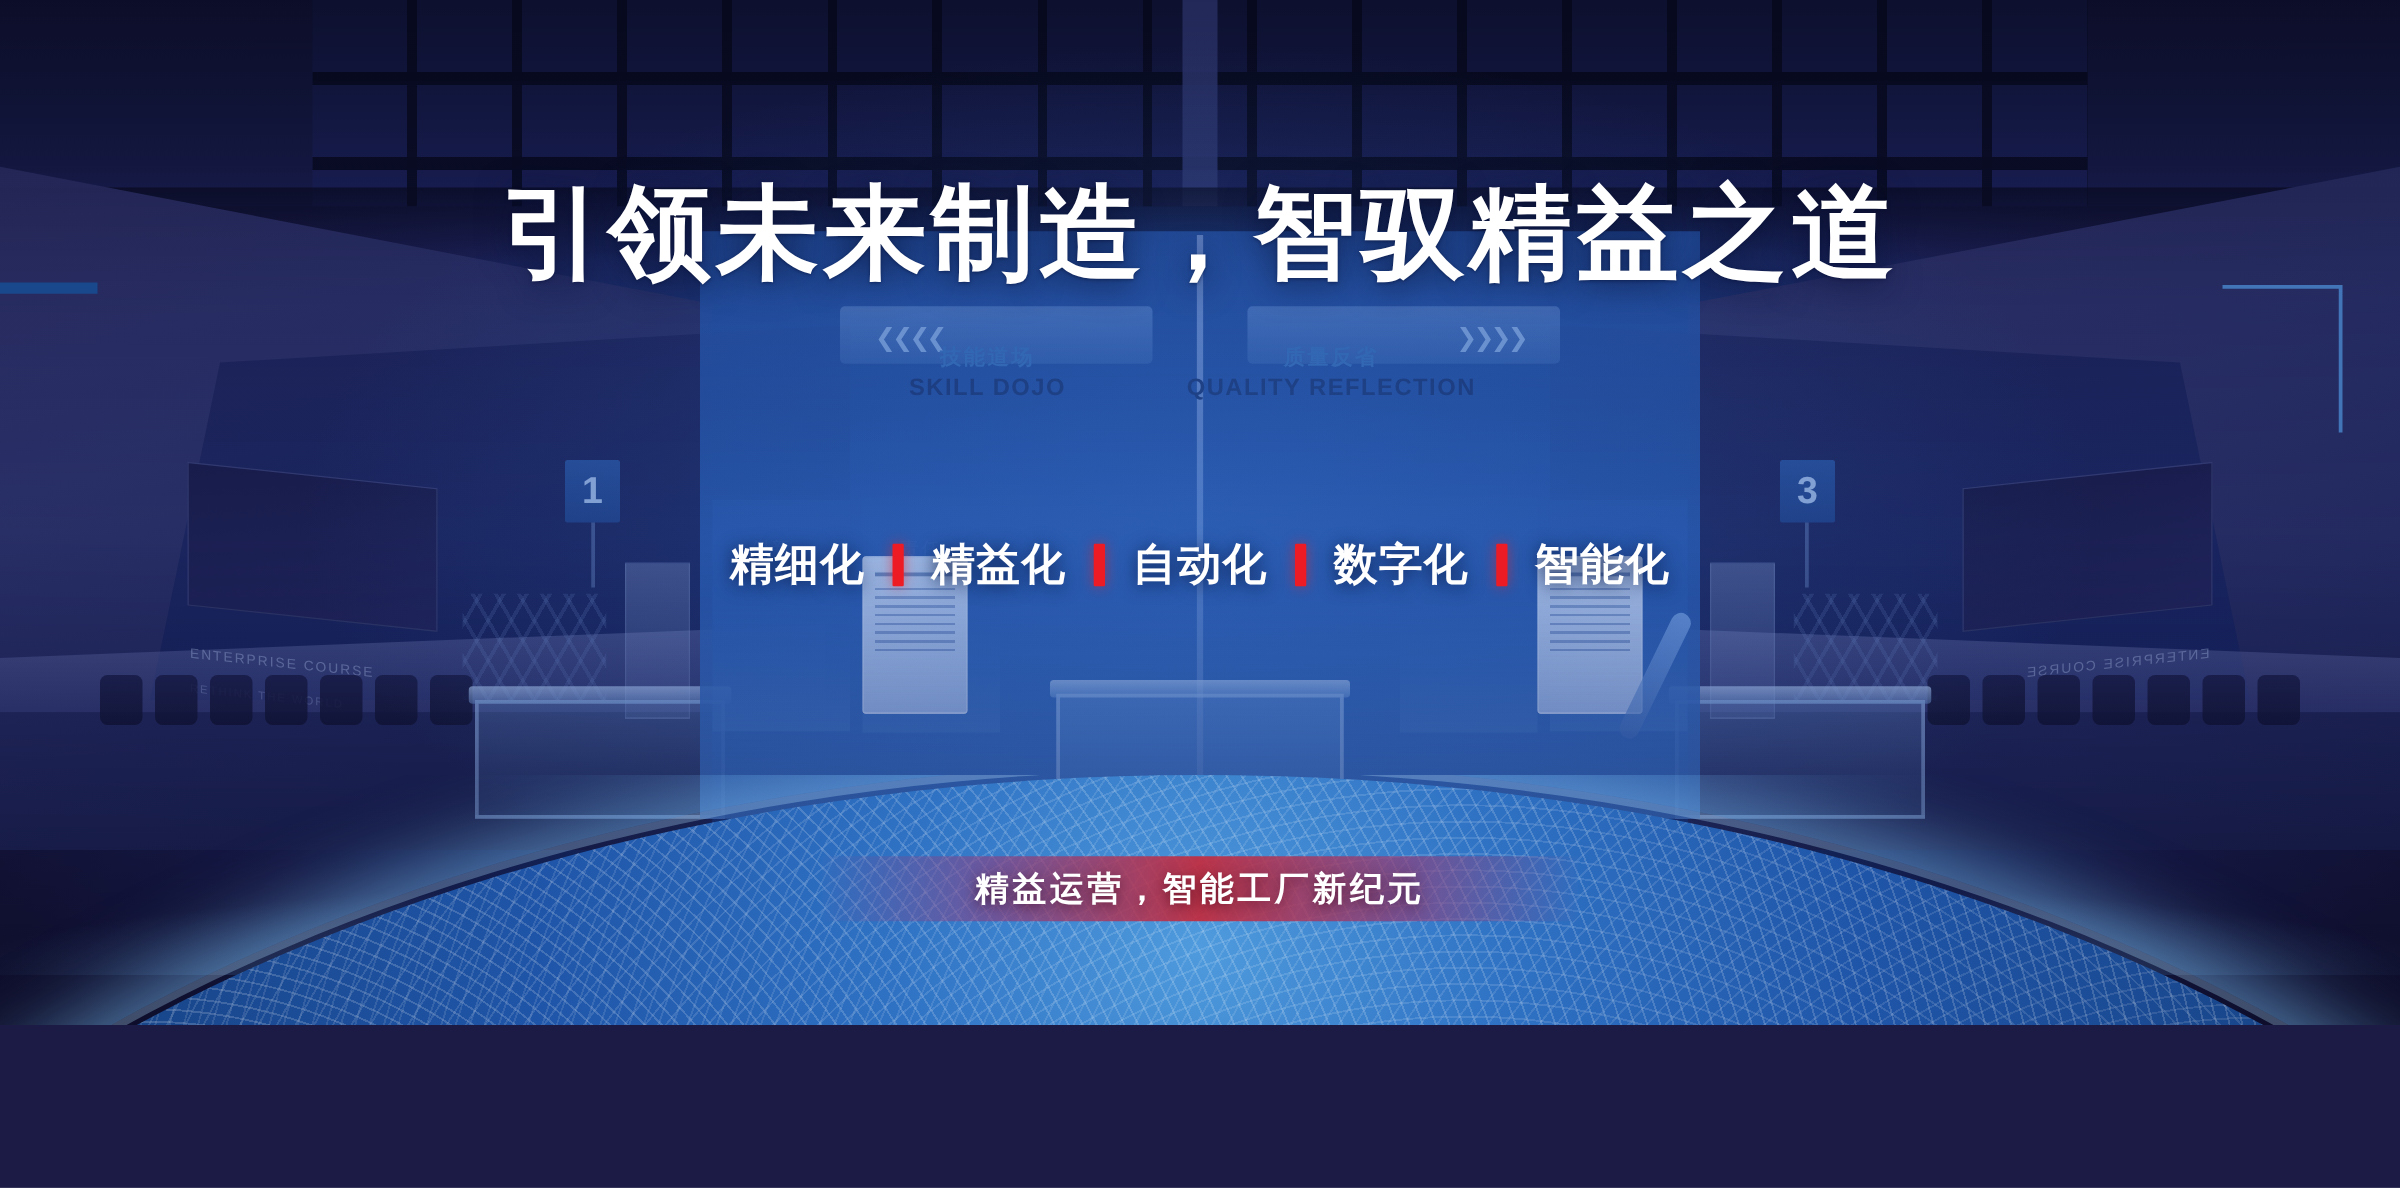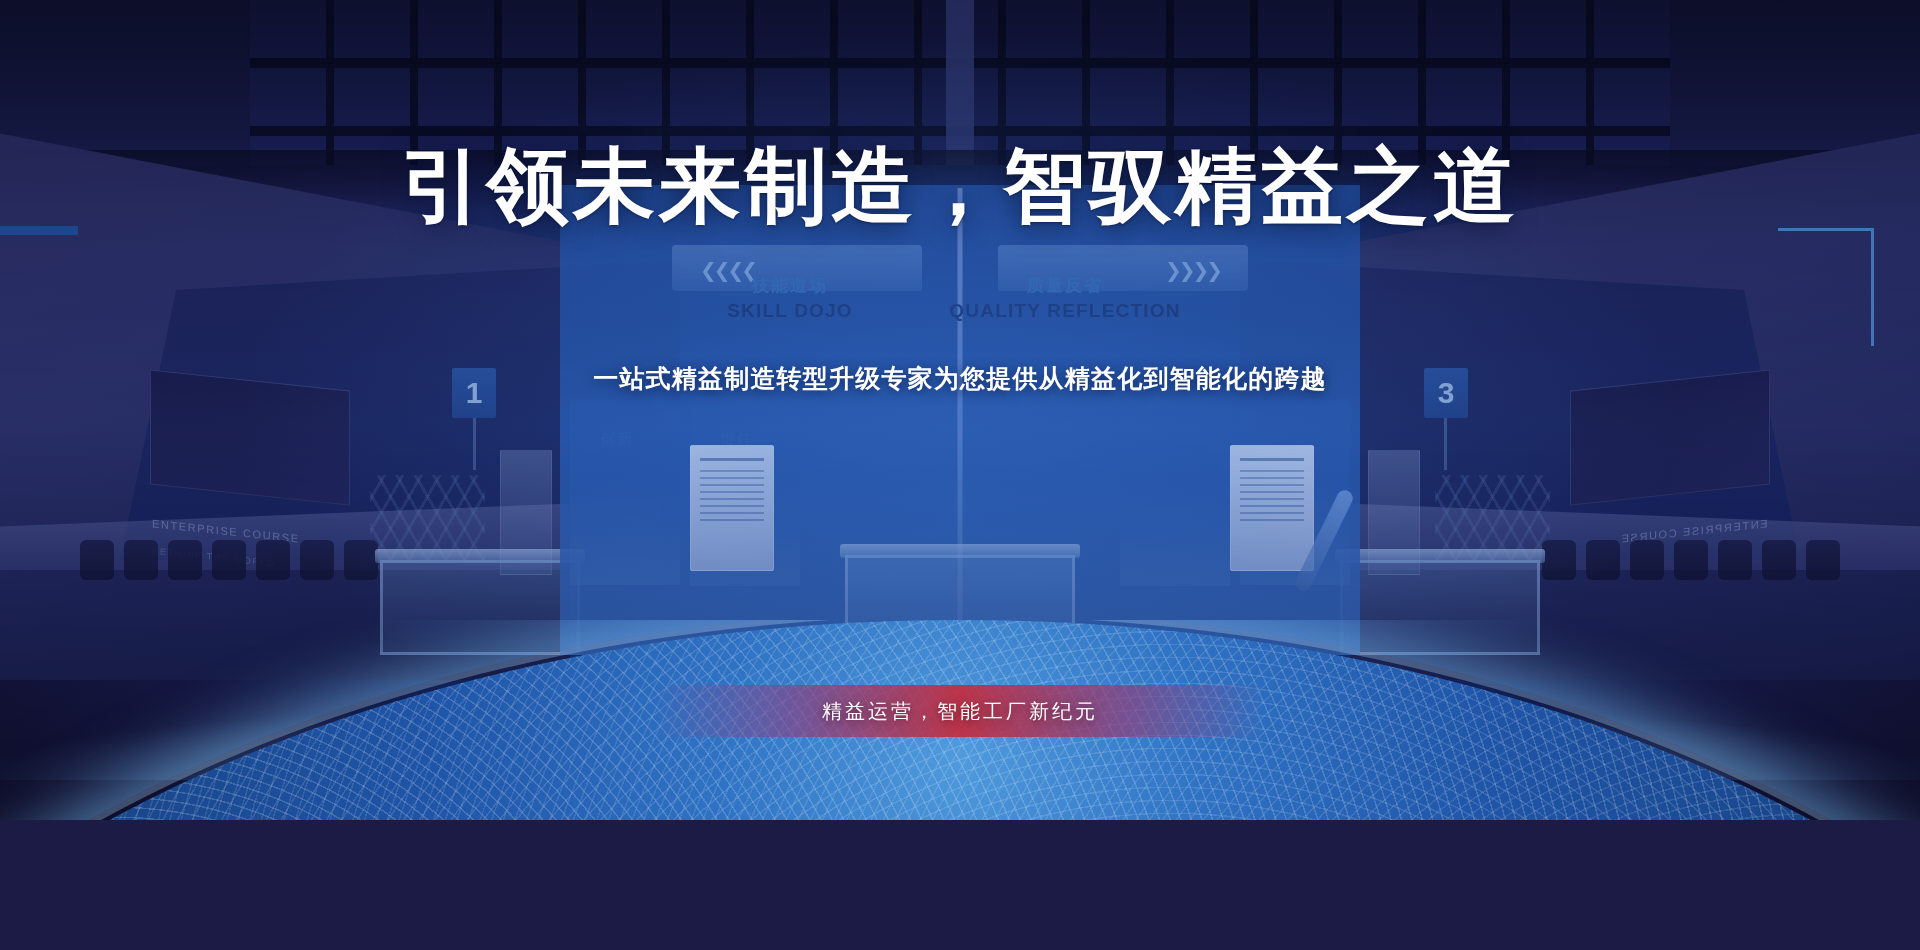--- a/index.html
+++ b/index.html
@@ -275,21 +275,21 @@
     top:685px; width:604px; height:52px;
     background:linear-gradient(90deg,
       rgba(58,110,190,.18) 0%,
       rgba(132,68,136,.68) 22%,
       rgba(196,44,62,.92) 50%,
       rgba(140,62,124,.70) 78%,
       rgba(58,110,190,.18) 100%);
     display:flex; align-items:center; justify-content:center;
   }
   .ribbon-text {
-    font-size:20px; font-weight:400; letter-spacing:3px; color:#ffffff;
+    font-size:27px; font-weight:700; letter-spacing:3px; color:#ffffff;
     text-shadow:0 2px 10px rgba(60,0,20,.65);
     white-space:nowrap;
   }
 </style>
 </head>
 <body>
 
 <div id="stage">
 
   <div class="layer bg-base"></div>
@@ -395,20 +395,30 @@
     <div class="earth">
       <div class="earth-clouds"></div>
       <div class="earth-speckle"></div>
     </div>
   </div>
 
   <div class="corner-bracket" style="right:46px; top:228px;"></div>
   <div class="edge-dash" style="left:0; top:226px;"></div>
 
   <div class="title">引领未来制造，智驭精益之道</div>
-  <div class="subtitle">一站式精益制造转型升级专家为您提供从精益化到智能化的跨越</div>
-
+
+  <div class="keywords">
+    <span class="kw">精细化</span>
+    <span class="kw-sep"></span>
+    <span class="kw">精益化</span>
+    <span class="kw-sep"></span>
+    <span class="kw">自动化</span>
+    <span class="kw-sep"></span>
+    <span class="kw">数字化</span>
+    <span class="kw-sep"></span>
+    <span class="kw">智能化</span>
+  </div>
 
   <div class="ribbon">
     <span class="ribbon-text">精益运营，智能工厂新纪元</span>
   </div>
 
 </div>
 
 </body></html>

